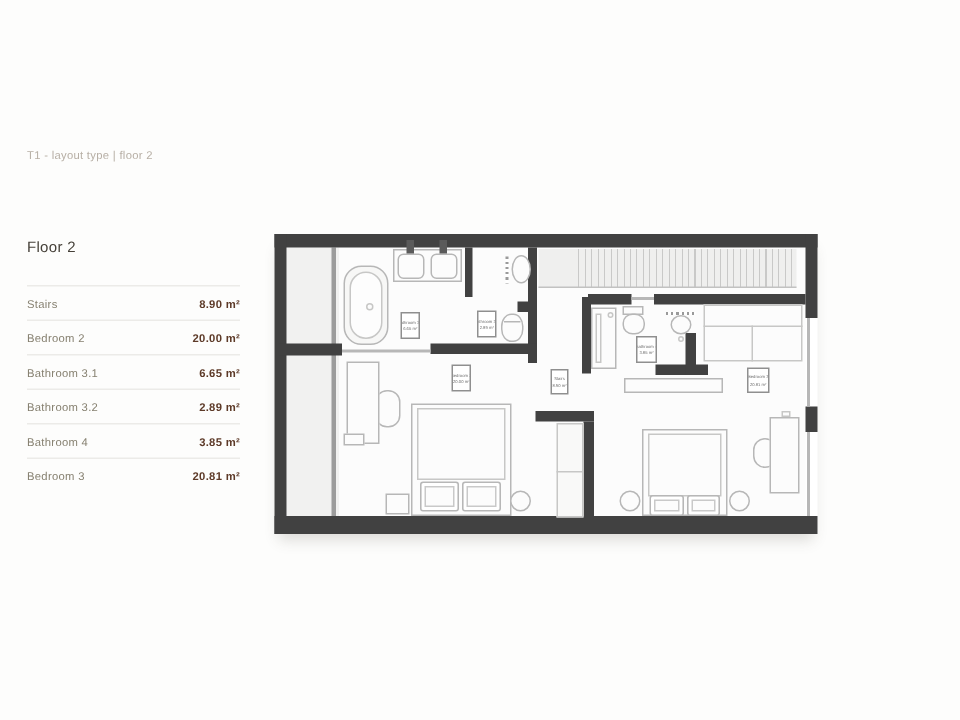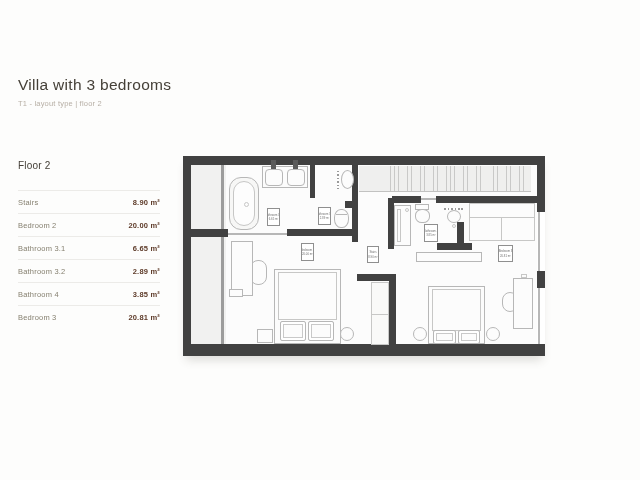--- a/index.html
+++ b/index.html
@@ -28,21 +28,20 @@
   .room-label{position:absolute;border:1px solid #8f8f8f;background:#fff;z-index:6;
               display:flex;flex-direction:column;justify-content:center;align-items:center;
               overflow:hidden;box-sizing:border-box;}
   .room-label span{font-size:2.8px;line-height:1.45;color:#6f6f6f;white-space:nowrap;}
 </style>
 </head>
 <body>
 
 <div class="canvas">
 
-  <div class="abs title">Villa with 3 bedrooms</div>
   <div class="abs subtitle">T1 - layout type | floor 2</div>
   <div class="abs floor-heading">Floor 2</div>
 
   <div class="abs table">
     <div class="trow">
       <span class="tlabel">Stairs</span>
       <span class="tvalue">8.90 m²</span>
     </div>
     <div class="trow">
       <span class="tlabel">Bedroom 2</span>

